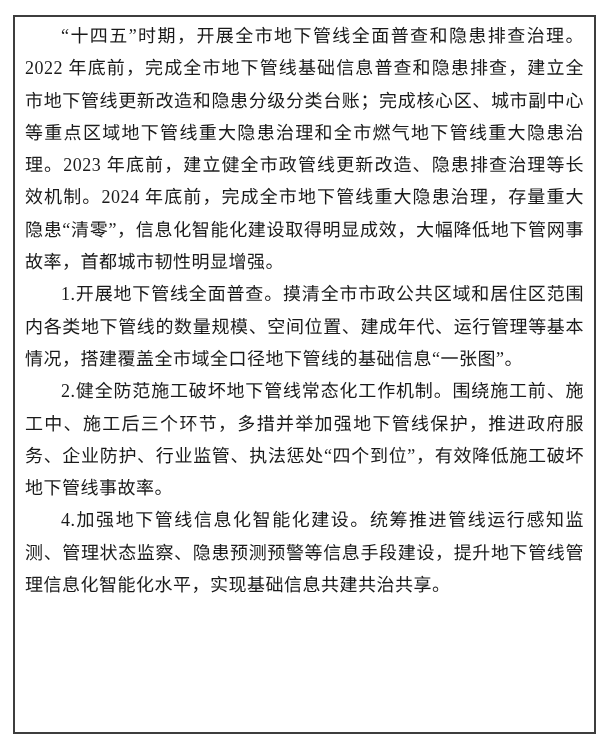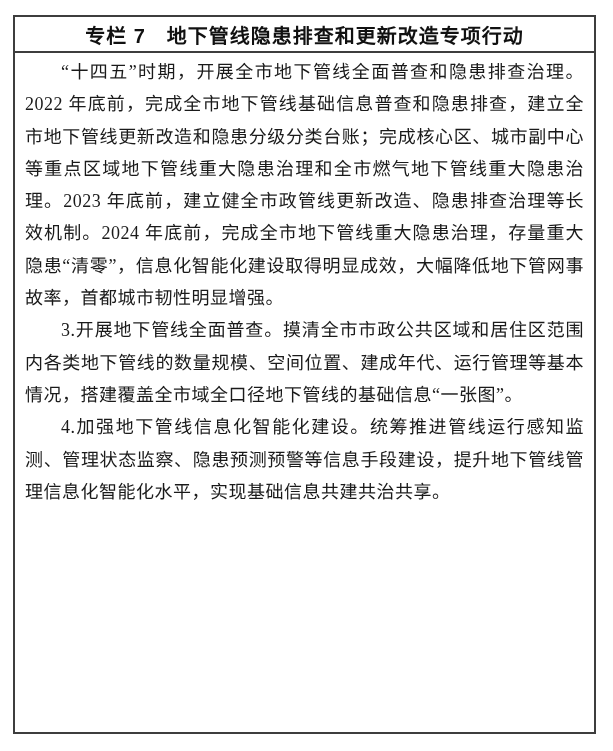--- a/index.html
+++ b/index.html
@@ -53,21 +53,19 @@
   }
   .panel-body p {
     margin: 0;
     text-indent: 2em;
   }
 </style>
 </head>
 <body>
 
 <div class="panel">
-  <div class="panel-title-row">
-    <h2 class="panel-title">专栏 7　地下管线隐患排查和更新改造专项行动</h2>
-  </div>
   <div class="panel-body">
     <p>“十四五”时期，开展全市地下管线全面普查和隐患排查治理。2022 年底前，完成全市地下管线基础信息普查和隐患排查，建立全市地下管线更新改造和隐患分级分类台账；完成核心区、城市副中心等重点区域地下管线重大隐患治理和全市燃气地下管线重大隐患治理。2023 年底前，建立健全市政管线更新改造、隐患排查治理等长效机制。2024 年底前，完成全市地下管线重大隐患治理，存量重大隐患“清零”，信息化智能化建设取得明显成效，大幅降低地下管网事故率，首都城市韧性明显增强。</p>
-    <p>3.开展地下管线全面普查。摸清全市市政公共区域和居住区范围内各类地下管线的数量规模、空间位置、建成年代、运行管理等基本情况，搭建覆盖全市域全口径地下管线的基础信息“一张图”。</p>
+    <p>1.开展地下管线全面普查。摸清全市市政公共区域和居住区范围内各类地下管线的数量规模、空间位置、建成年代、运行管理等基本情况，搭建覆盖全市域全口径地下管线的基础信息“一张图”。</p>
+    <p>2.健全防范施工破坏地下管线常态化工作机制。围绕施工前、施工中、施工后三个环节，多措并举加强地下管线保护，推进政府服务、企业防护、行业监管、执法惩处“四个到位”，有效降低施工破坏地下管线事故率。</p>
     <p>4.加强地下管线信息化智能化建设。统筹推进管线运行感知监测、管理状态监察、隐患预测预警等信息手段建设，提升地下管线管理信息化智能化水平，实现基础信息共建共治共享。</p>
   </div>
 </div>
 
 </body></html>

